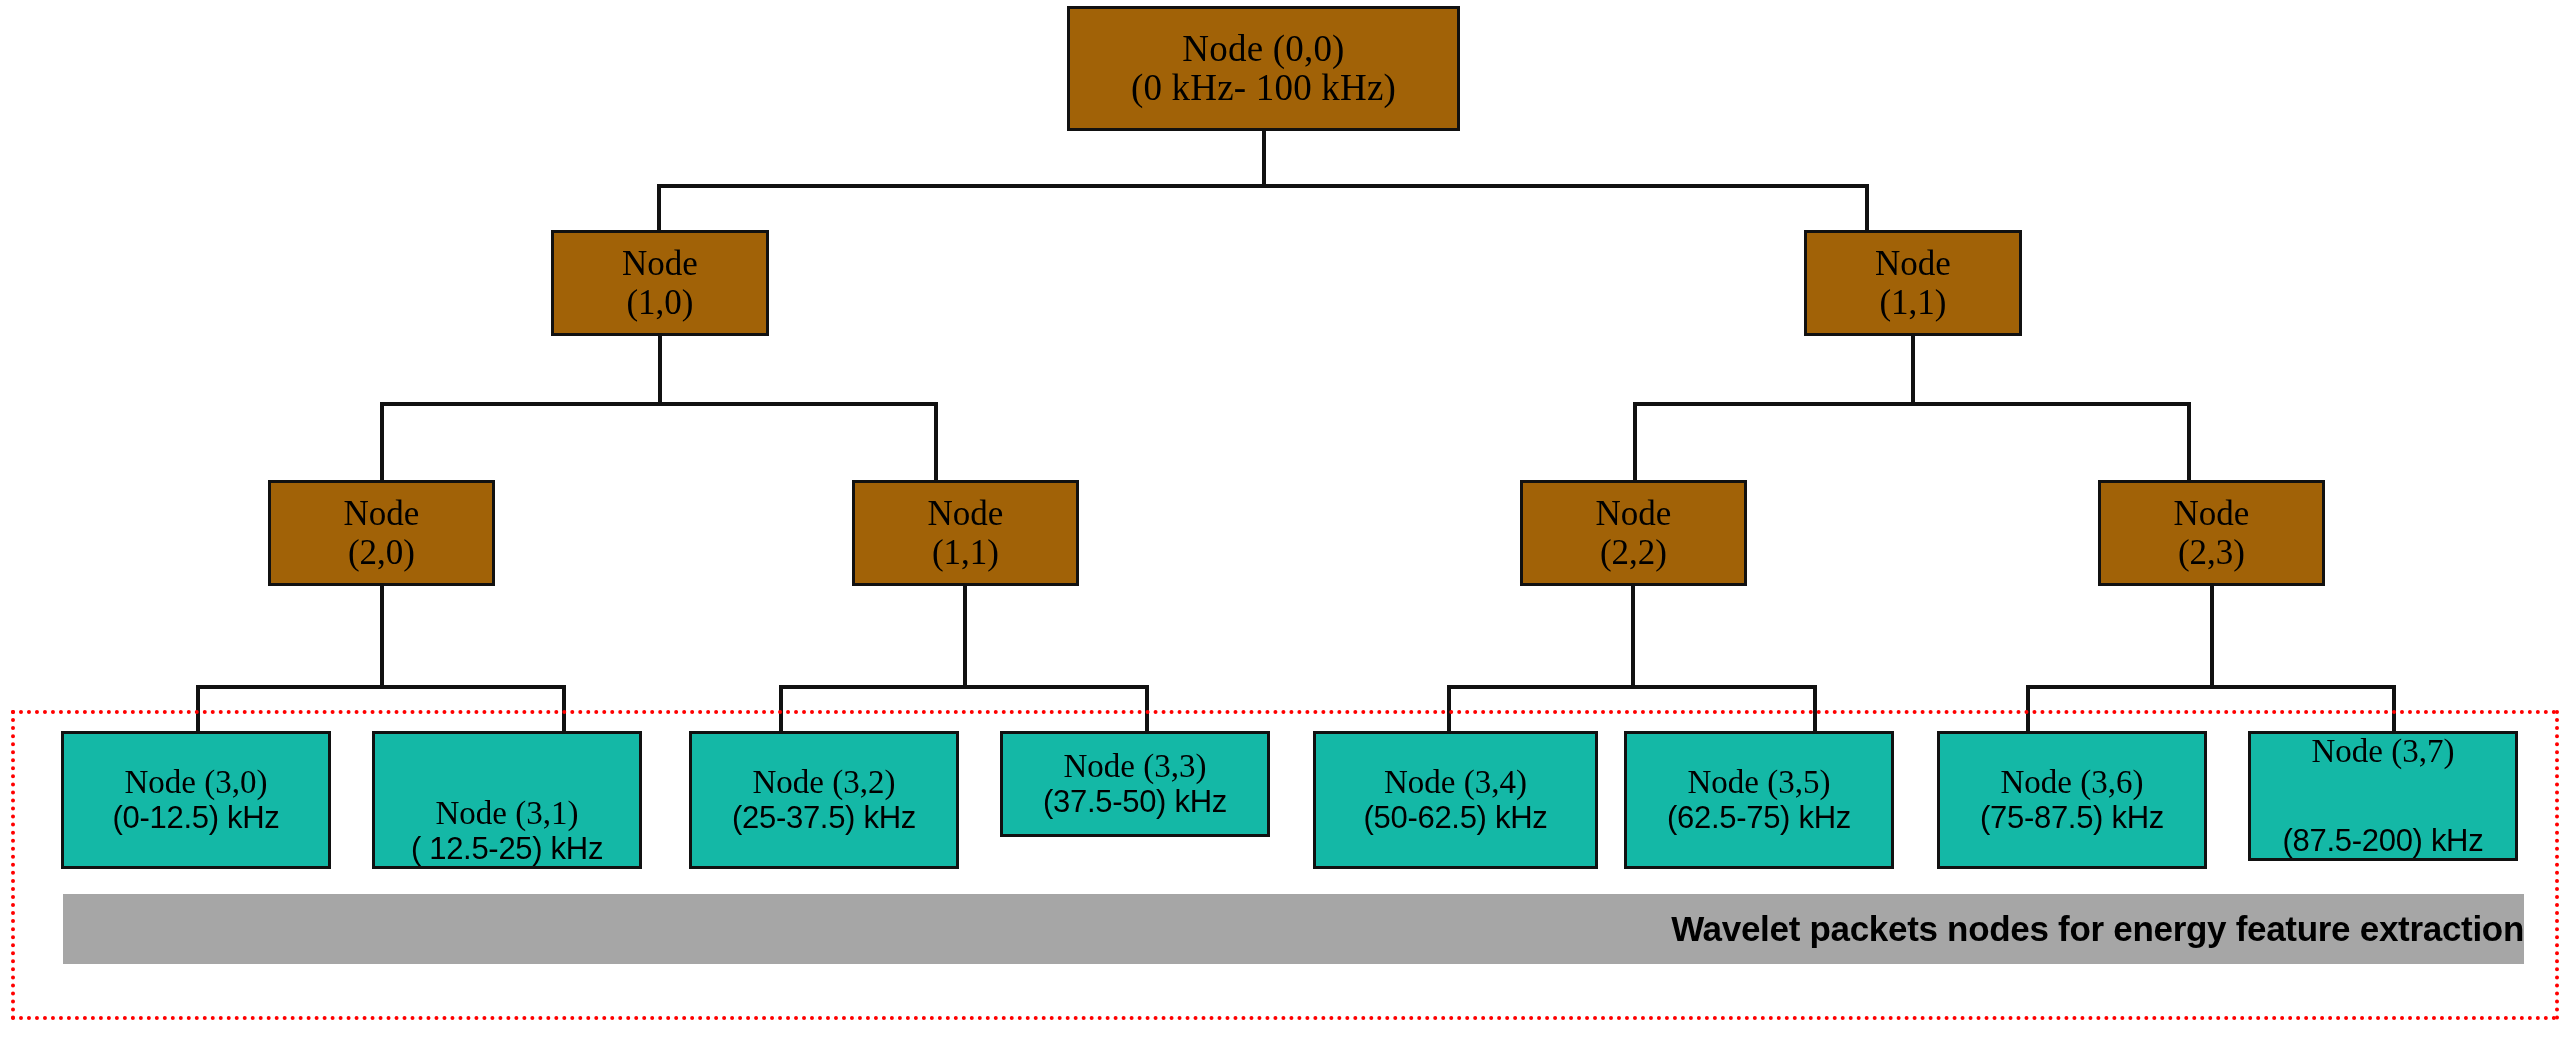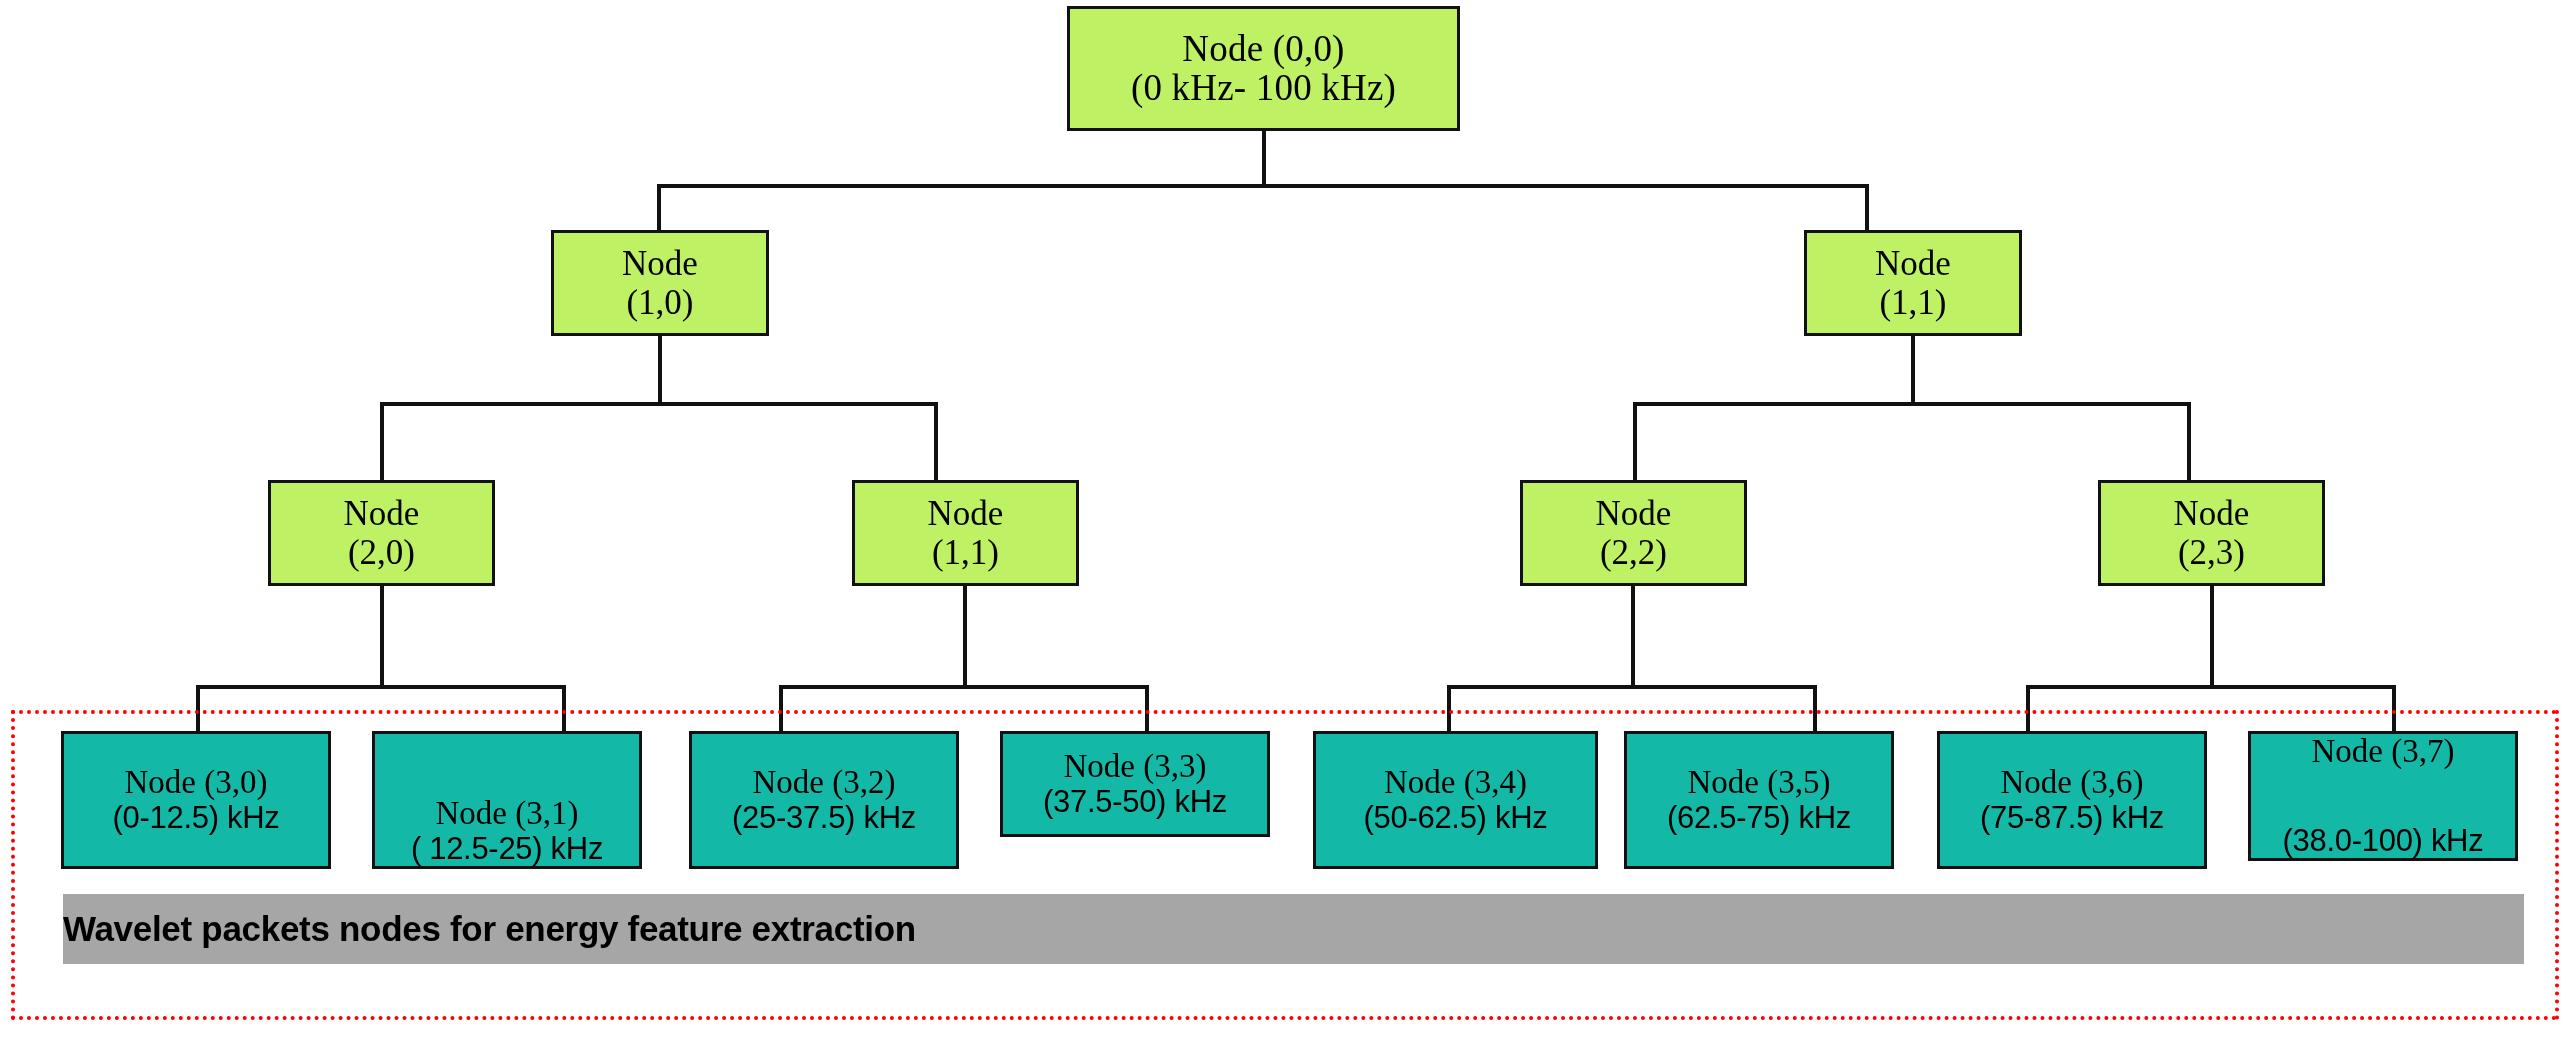--- a/index.html
+++ b/index.html
@@ -12,21 +12,21 @@
   
   .ln{position:absolute;background:#111111;}
   .ln.v{width:3.5px;}
   .ln.h{height:3.5px;}
 
   
   .nodebox{
     position:absolute;
     box-sizing:border-box;
     border:3.5px solid #111111;
-    background:#bef264;
+    background:#a16207;
     display:flex;flex-direction:column;
     align-items:center;justify-content:center;
     text-align:center;
     color:#000000;
     line-height:1.06;
     white-space:nowrap;
   }
   .nodebox .l1,.nodebox .l2{display:block;}
 
   
@@ -59,21 +59,21 @@
     box-sizing:border-box;
     border:4.9px dotted #ff0000;
     background:transparent;
     pointer-events:none;
   }
 
   
   .caption{
     position:absolute;
     background:#a6a6a6;
-    display:flex;align-items:center;justify-content:flex-start;
+    display:flex;align-items:center;justify-content:flex-end;
     font-family:"Liberation Sans","DejaVu Sans",sans-serif;
     font-weight:bold;
     font-size:35px;
     color:#000000;
     letter-spacing:-0.3px;
     white-space:nowrap;
   }
 </style>
 </head>
 <body>
@@ -182,21 +182,21 @@
     <span class="l2">(62.5-75) kHz</span>
   </div>
 
   <div class="nodebox leaf" style="left:1937px;top:731px;width:270px;height:138px;">
     <span class="l1">Node (3,6)</span>
     <span class="l2">(75-87.5) kHz</span>
   </div>
 
   <div class="nodebox leaf" style="left:2248px;top:731px;width:270px;height:130px;justify-content:space-between;">
     <span class="l1">Node (3,7)</span>
-    <span class="l2">(38.0-100) kHz</span>
+    <span class="l2">(87.5-200) kHz</span>
   </div>
 
   <div class="caption" style="left:63px;top:894px;width:2461px;height:70px;">
     <span>Wavelet packets nodes for energy feature extraction</span>
   </div>
 
 </div>
 
 
 </body></html>

